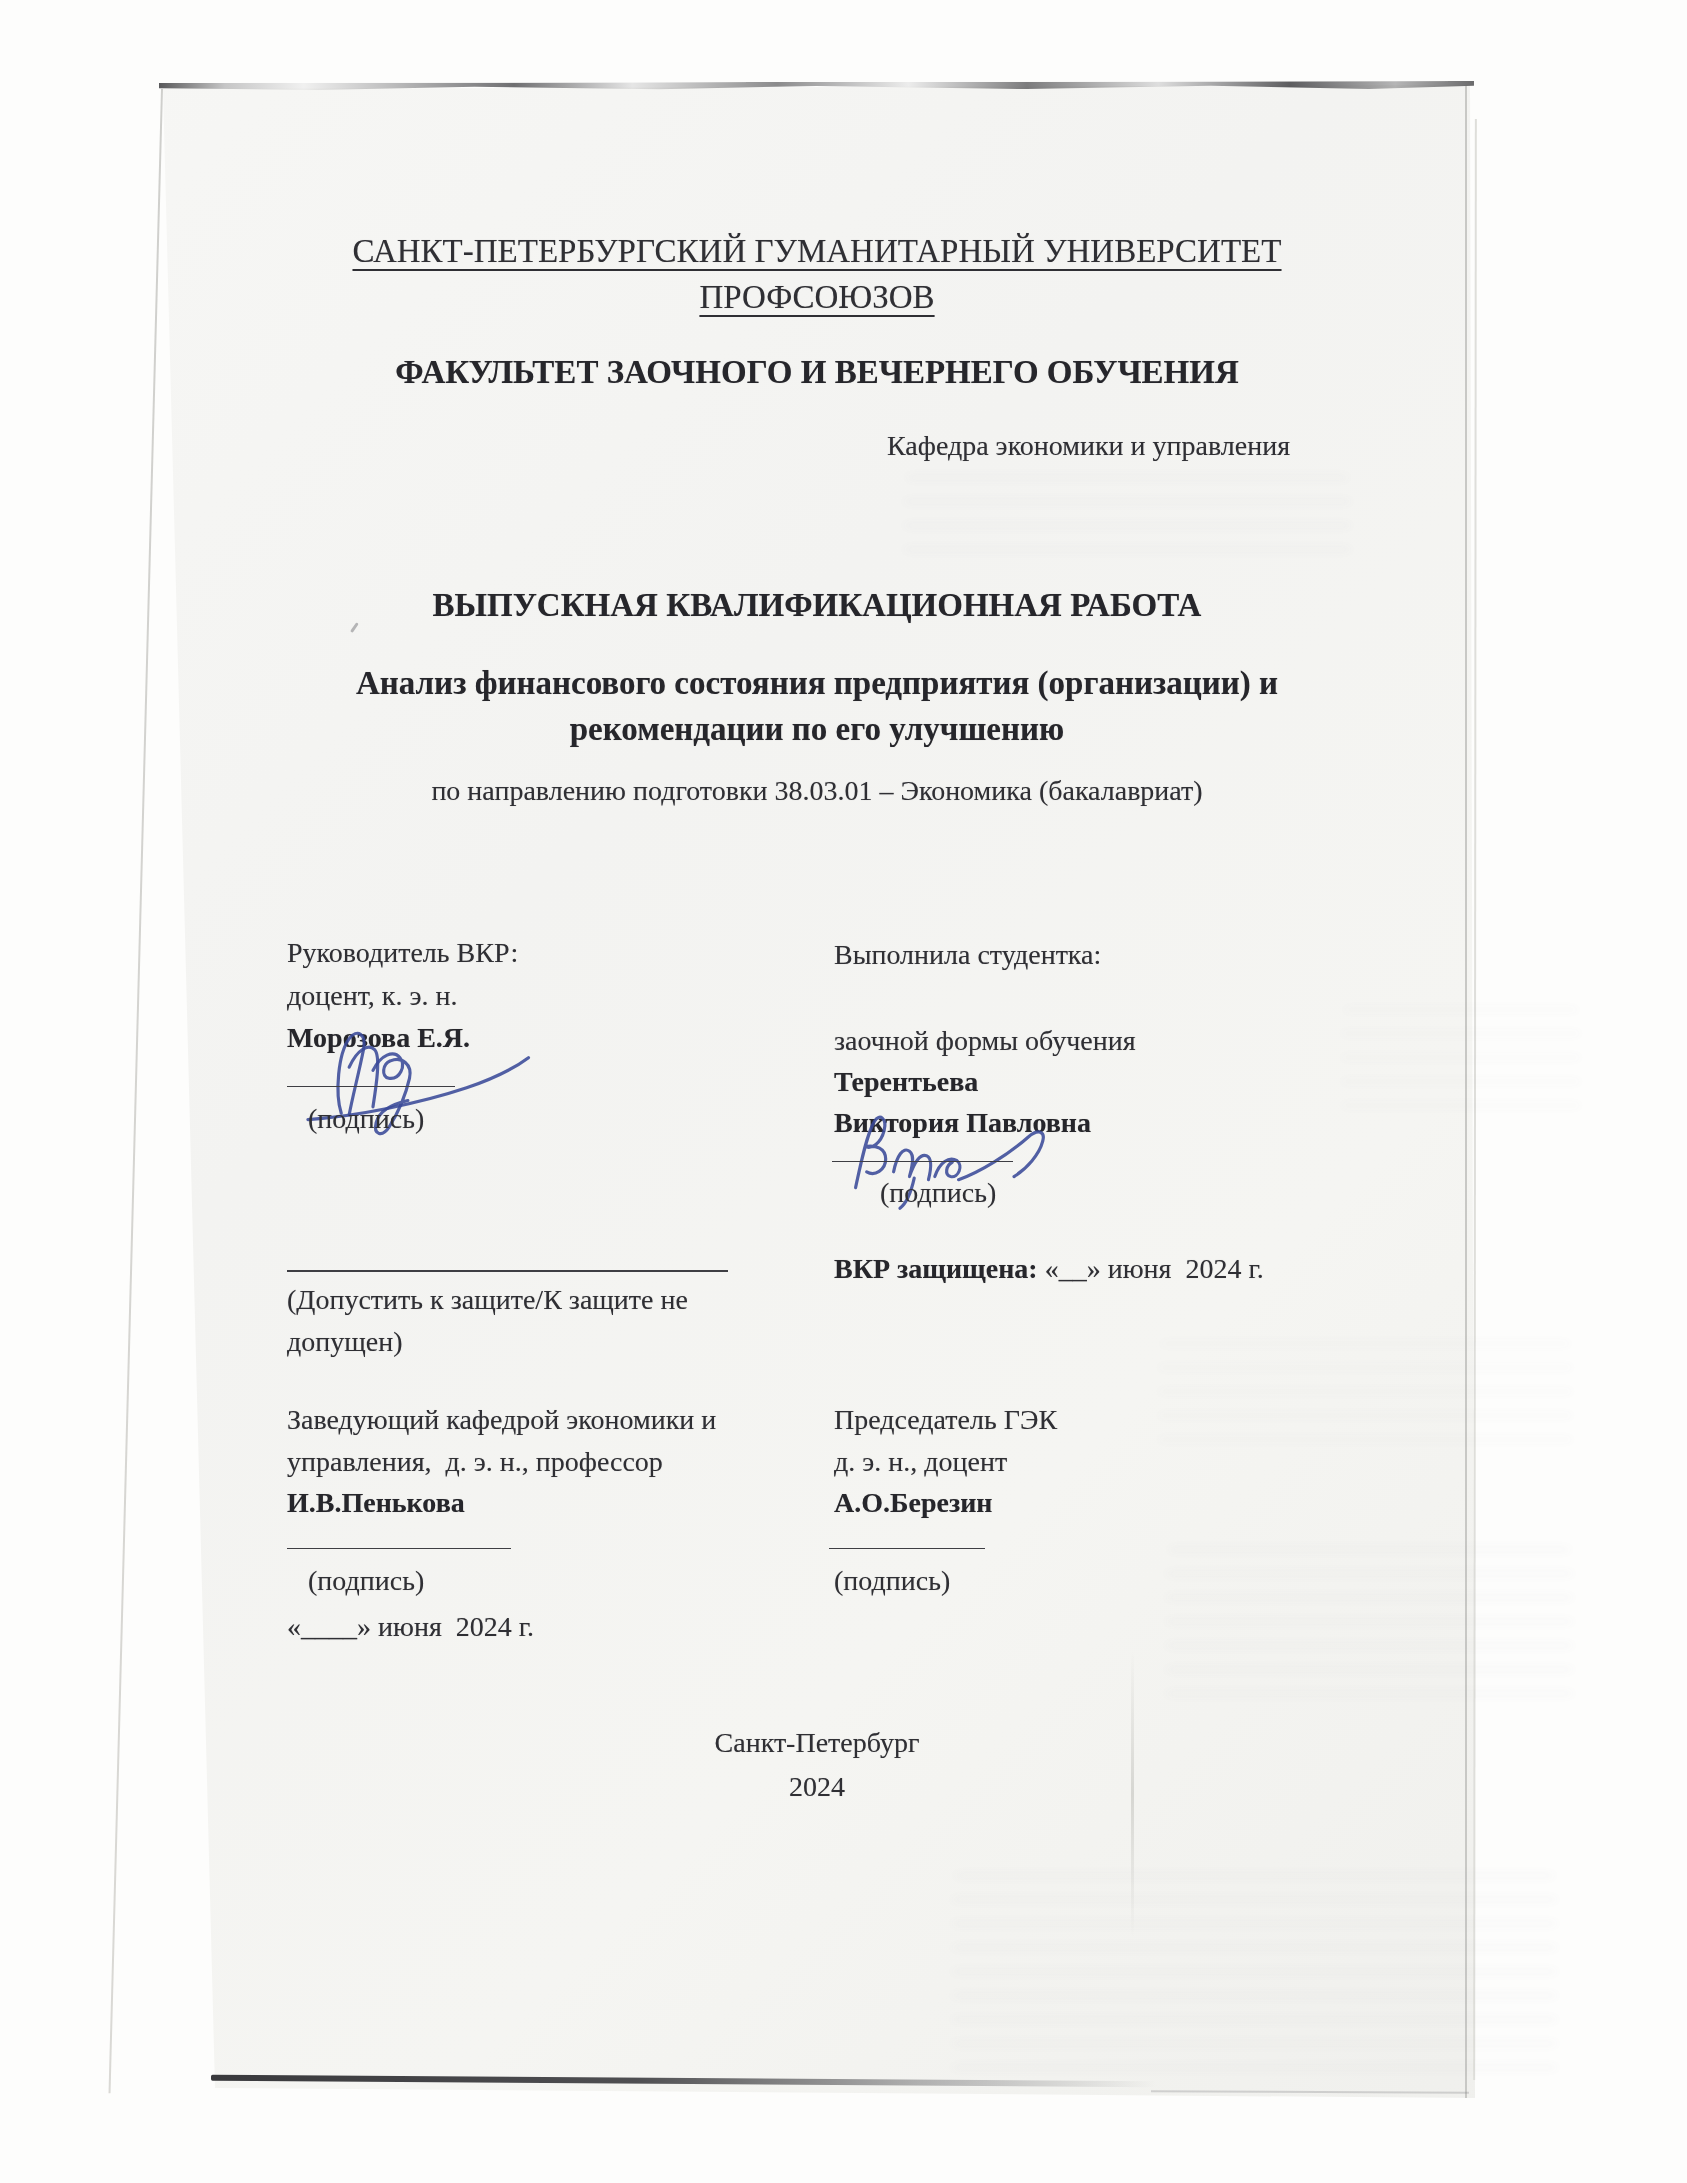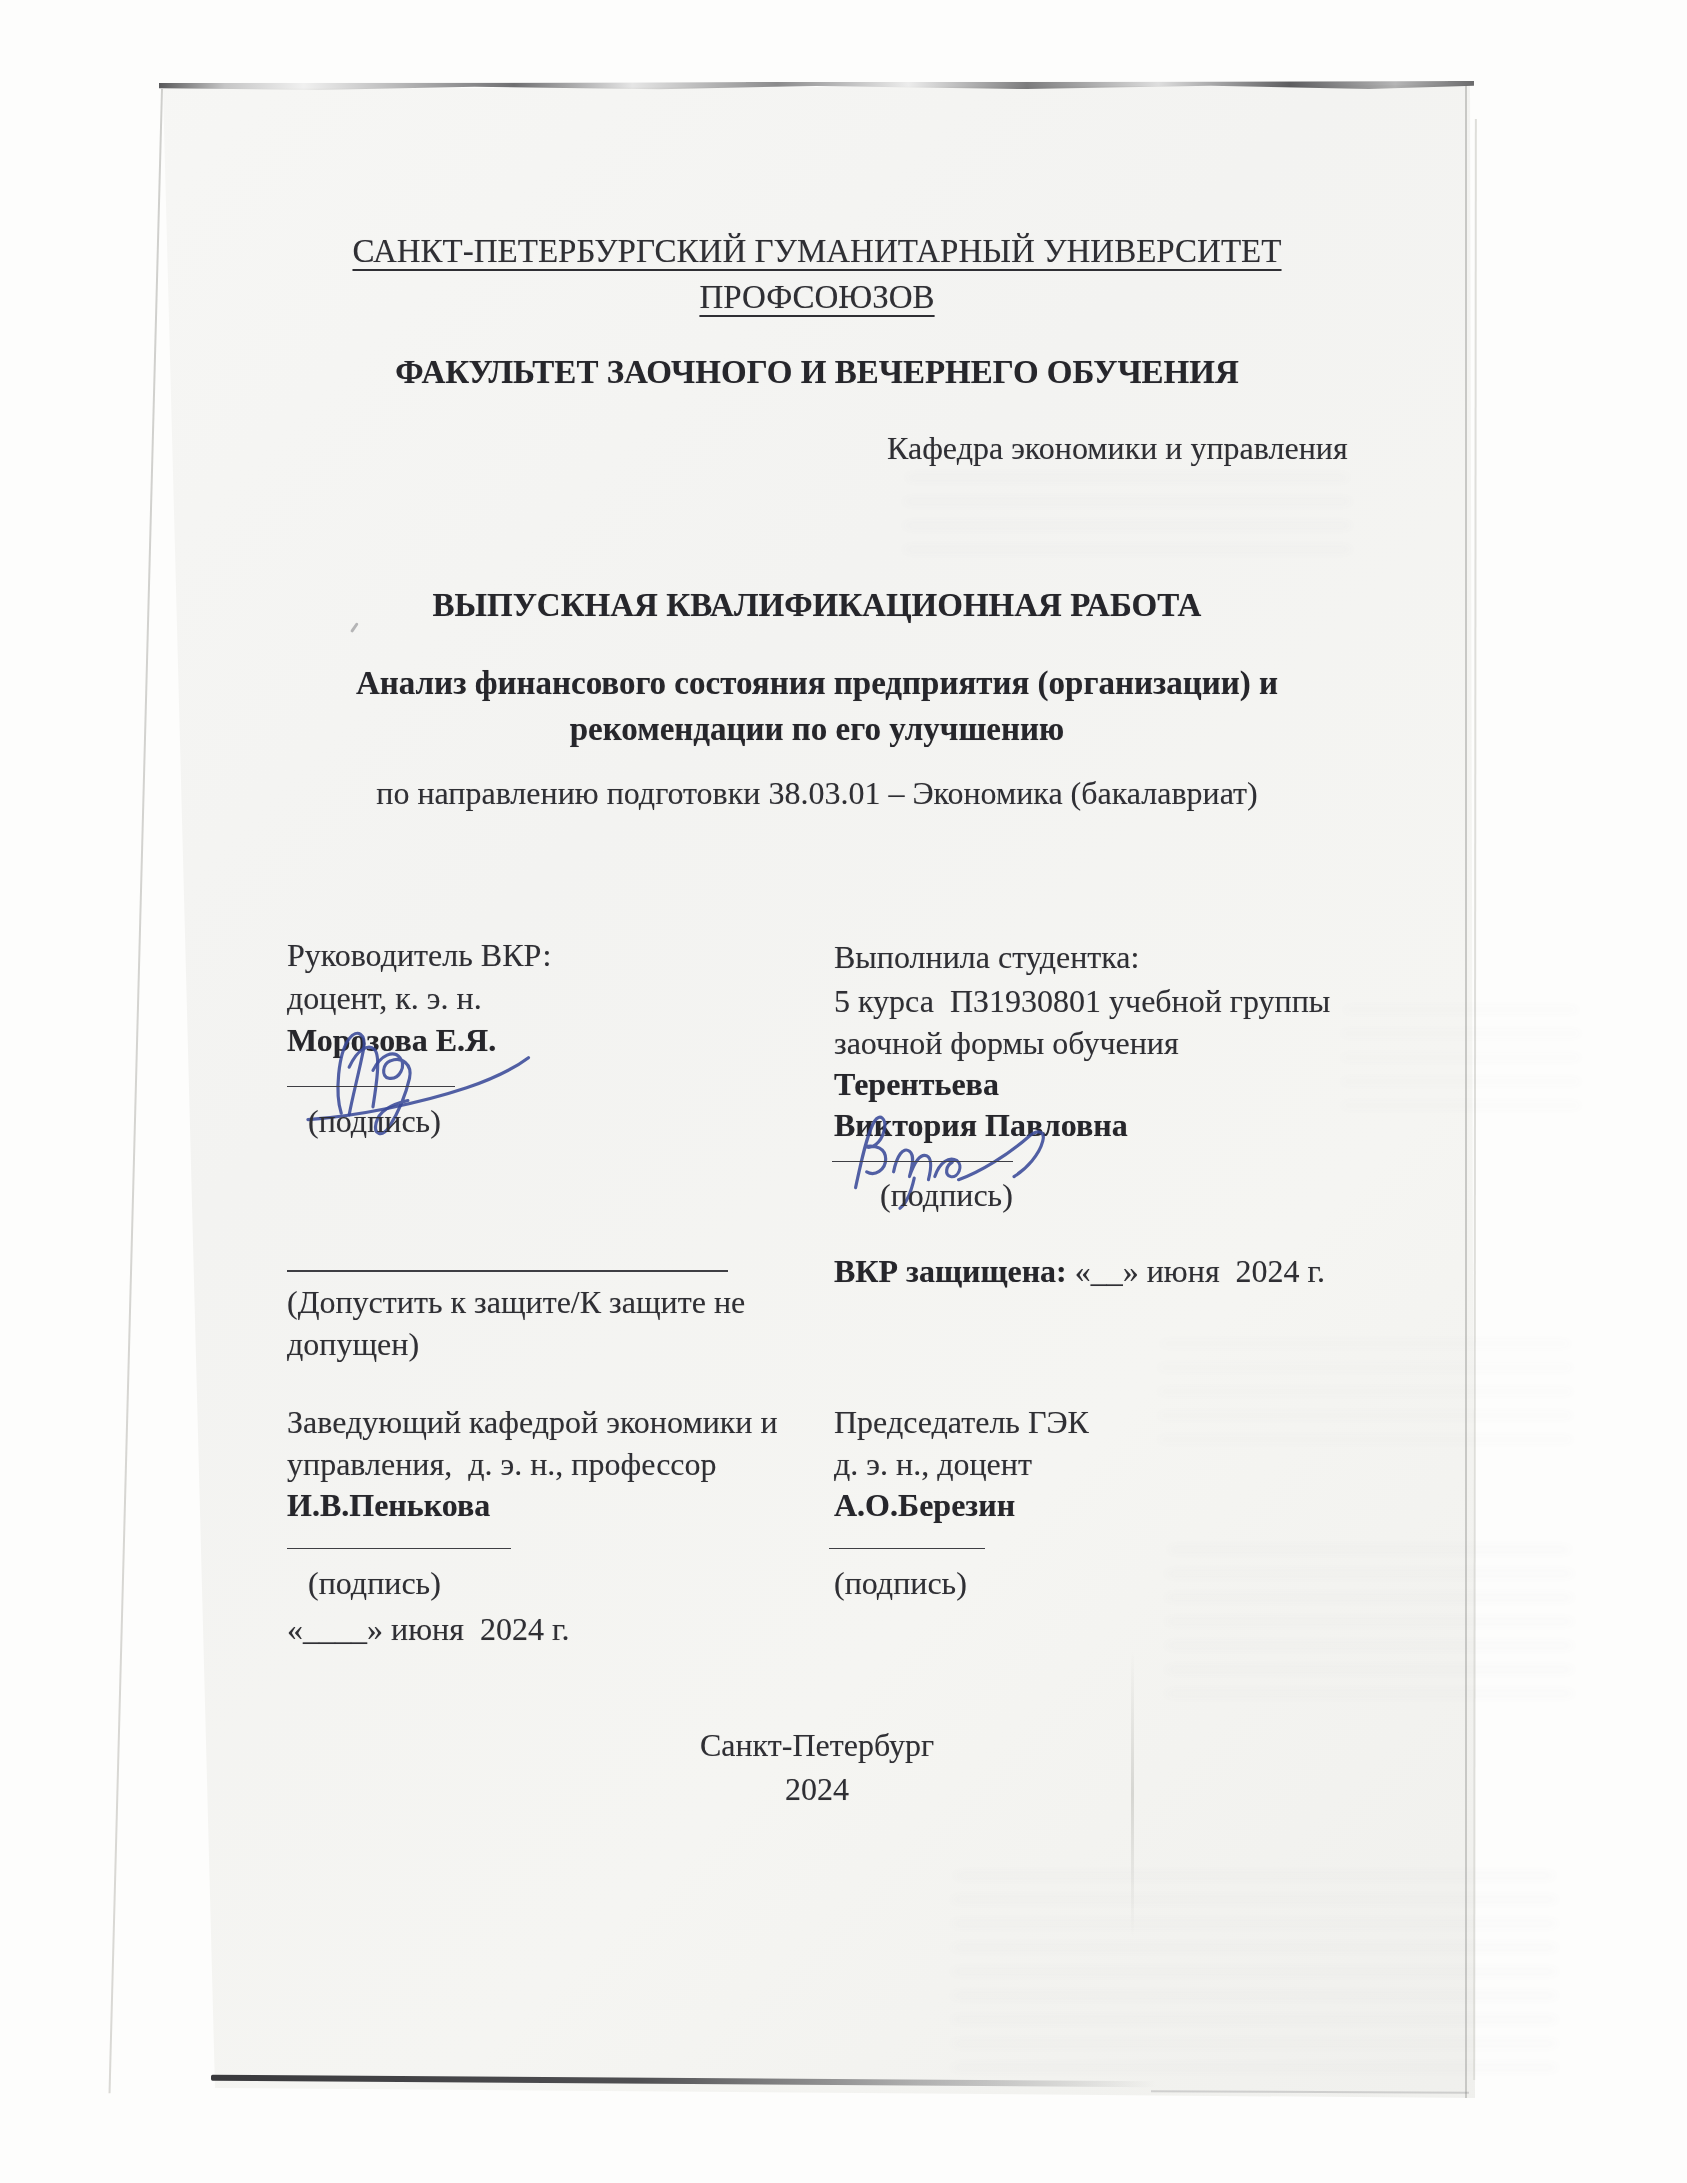--- a/index.html
+++ b/index.html
@@ -61,21 +61,21 @@
   }
   .speck {
     position:absolute; left:349px; top:626px; width:11px; height:3.2px;
     background:#9a9a9c; transform:rotate(-55deg); border-radius:1.6px; opacity:.7;
   }
 
   
   .t {
     position:absolute; white-space:pre;
     color:#2f2f34; text-shadow:0 0 0.8px rgba(45,45,50,.35);
-    font-size:32px; line-height:1.1;
+    font-size:28px; line-height:1.1;
   }
   .b { font-weight:bold; color:#26262b; }
   .c { left:163px; width:1308px; text-align:center; }
   .fs41 { font-size:33px; }
   .fs42 { font-size:33px; }
   .u { text-decoration:underline; text-underline-offset:7.1px; text-decoration-thickness:1.6px; }
 
   
   .sigline { position:absolute; height:0; border-top:1.6px solid #3e3e43; }
   .sigline.thick { border-top-width:2.4px; }
@@ -121,21 +121,20 @@
   <svg class="sig" style="left:300px; top:1018px;" width="238" height="119" viewBox="0 0 300 150">
     <path d="M 52 120 C 44 95, 48 45, 62 26 C 72 13, 84 20, 80 40 C 74 70, 66 100, 62 122" stroke="#3a4a99"></path>
     <path d="M 62 62 C 72 40, 86 32, 94 40 C 102 48, 96 86, 92 112" stroke="#3a4a99"></path>
     <path d="M 92 66 C 102 46, 118 40, 126 50 C 134 60, 126 78, 112 76 C 102 74, 104 58, 114 54 C 128 48, 142 58, 138 76 C 133 98, 122 122, 112 138 C 104 150, 92 148, 96 132 C 100 116, 118 108, 136 104" stroke="#3a4a99"></path>
     <path d="M 10 128 C 70 124, 150 108, 210 88 C 245 76, 272 62, 288 50" stroke="#3a4a99"></path>
   </svg>
   <div class="sigline" style="left:287px; top:1086px; width:168px;"></div>
   <div class="t" style="left:308px; top:1104px;">(подпись)</div>
 
   <div class="t" style="left:834px; top:940px;">Выполнила студентка:</div>
-  <div class="t" style="left:834px; top:984px;">5 курса  ПЗ1930801 учебной группы</div>
   <div class="t" style="left:834px; top:1026px;">заочной формы обучения</div>
   <div class="t b" style="left:834px; top:1067px;">Терентьева</div>
   <div class="t b" style="left:834px; top:1108px;">Виктория Павловна</div>
   <svg class="sig" style="left:838px; top:1110px;" width="238" height="103" viewBox="0 0 300 130">
     <path d="M 22 98 C 28 70, 36 30, 46 14 C 52 4, 62 10, 58 26 C 54 42, 42 50, 34 46 C 48 44, 60 48, 60 62 C 60 76, 46 84, 36 78" stroke="#3a4a99"></path>
     <path d="M 70 78 C 74 58, 82 46, 90 52 C 98 58, 92 76, 90 84 C 96 66, 104 54, 112 58 C 120 62, 116 80, 114 88" stroke="#3a4a99"></path>
     <path d="M 122 84 C 128 66, 140 58, 150 64 C 158 70, 152 86, 142 84 C 134 82, 136 70, 144 66" stroke="#3a4a99"></path>
     <path d="M 152 88 C 180 78, 215 56, 240 34 C 252 24, 262 26, 258 40 C 254 56, 238 74, 222 84" stroke="#3a4a99"></path>
     <path d="M 96 86 C 92 104, 86 118, 78 124" stroke="#3a4a99"></path>
   </svg>

